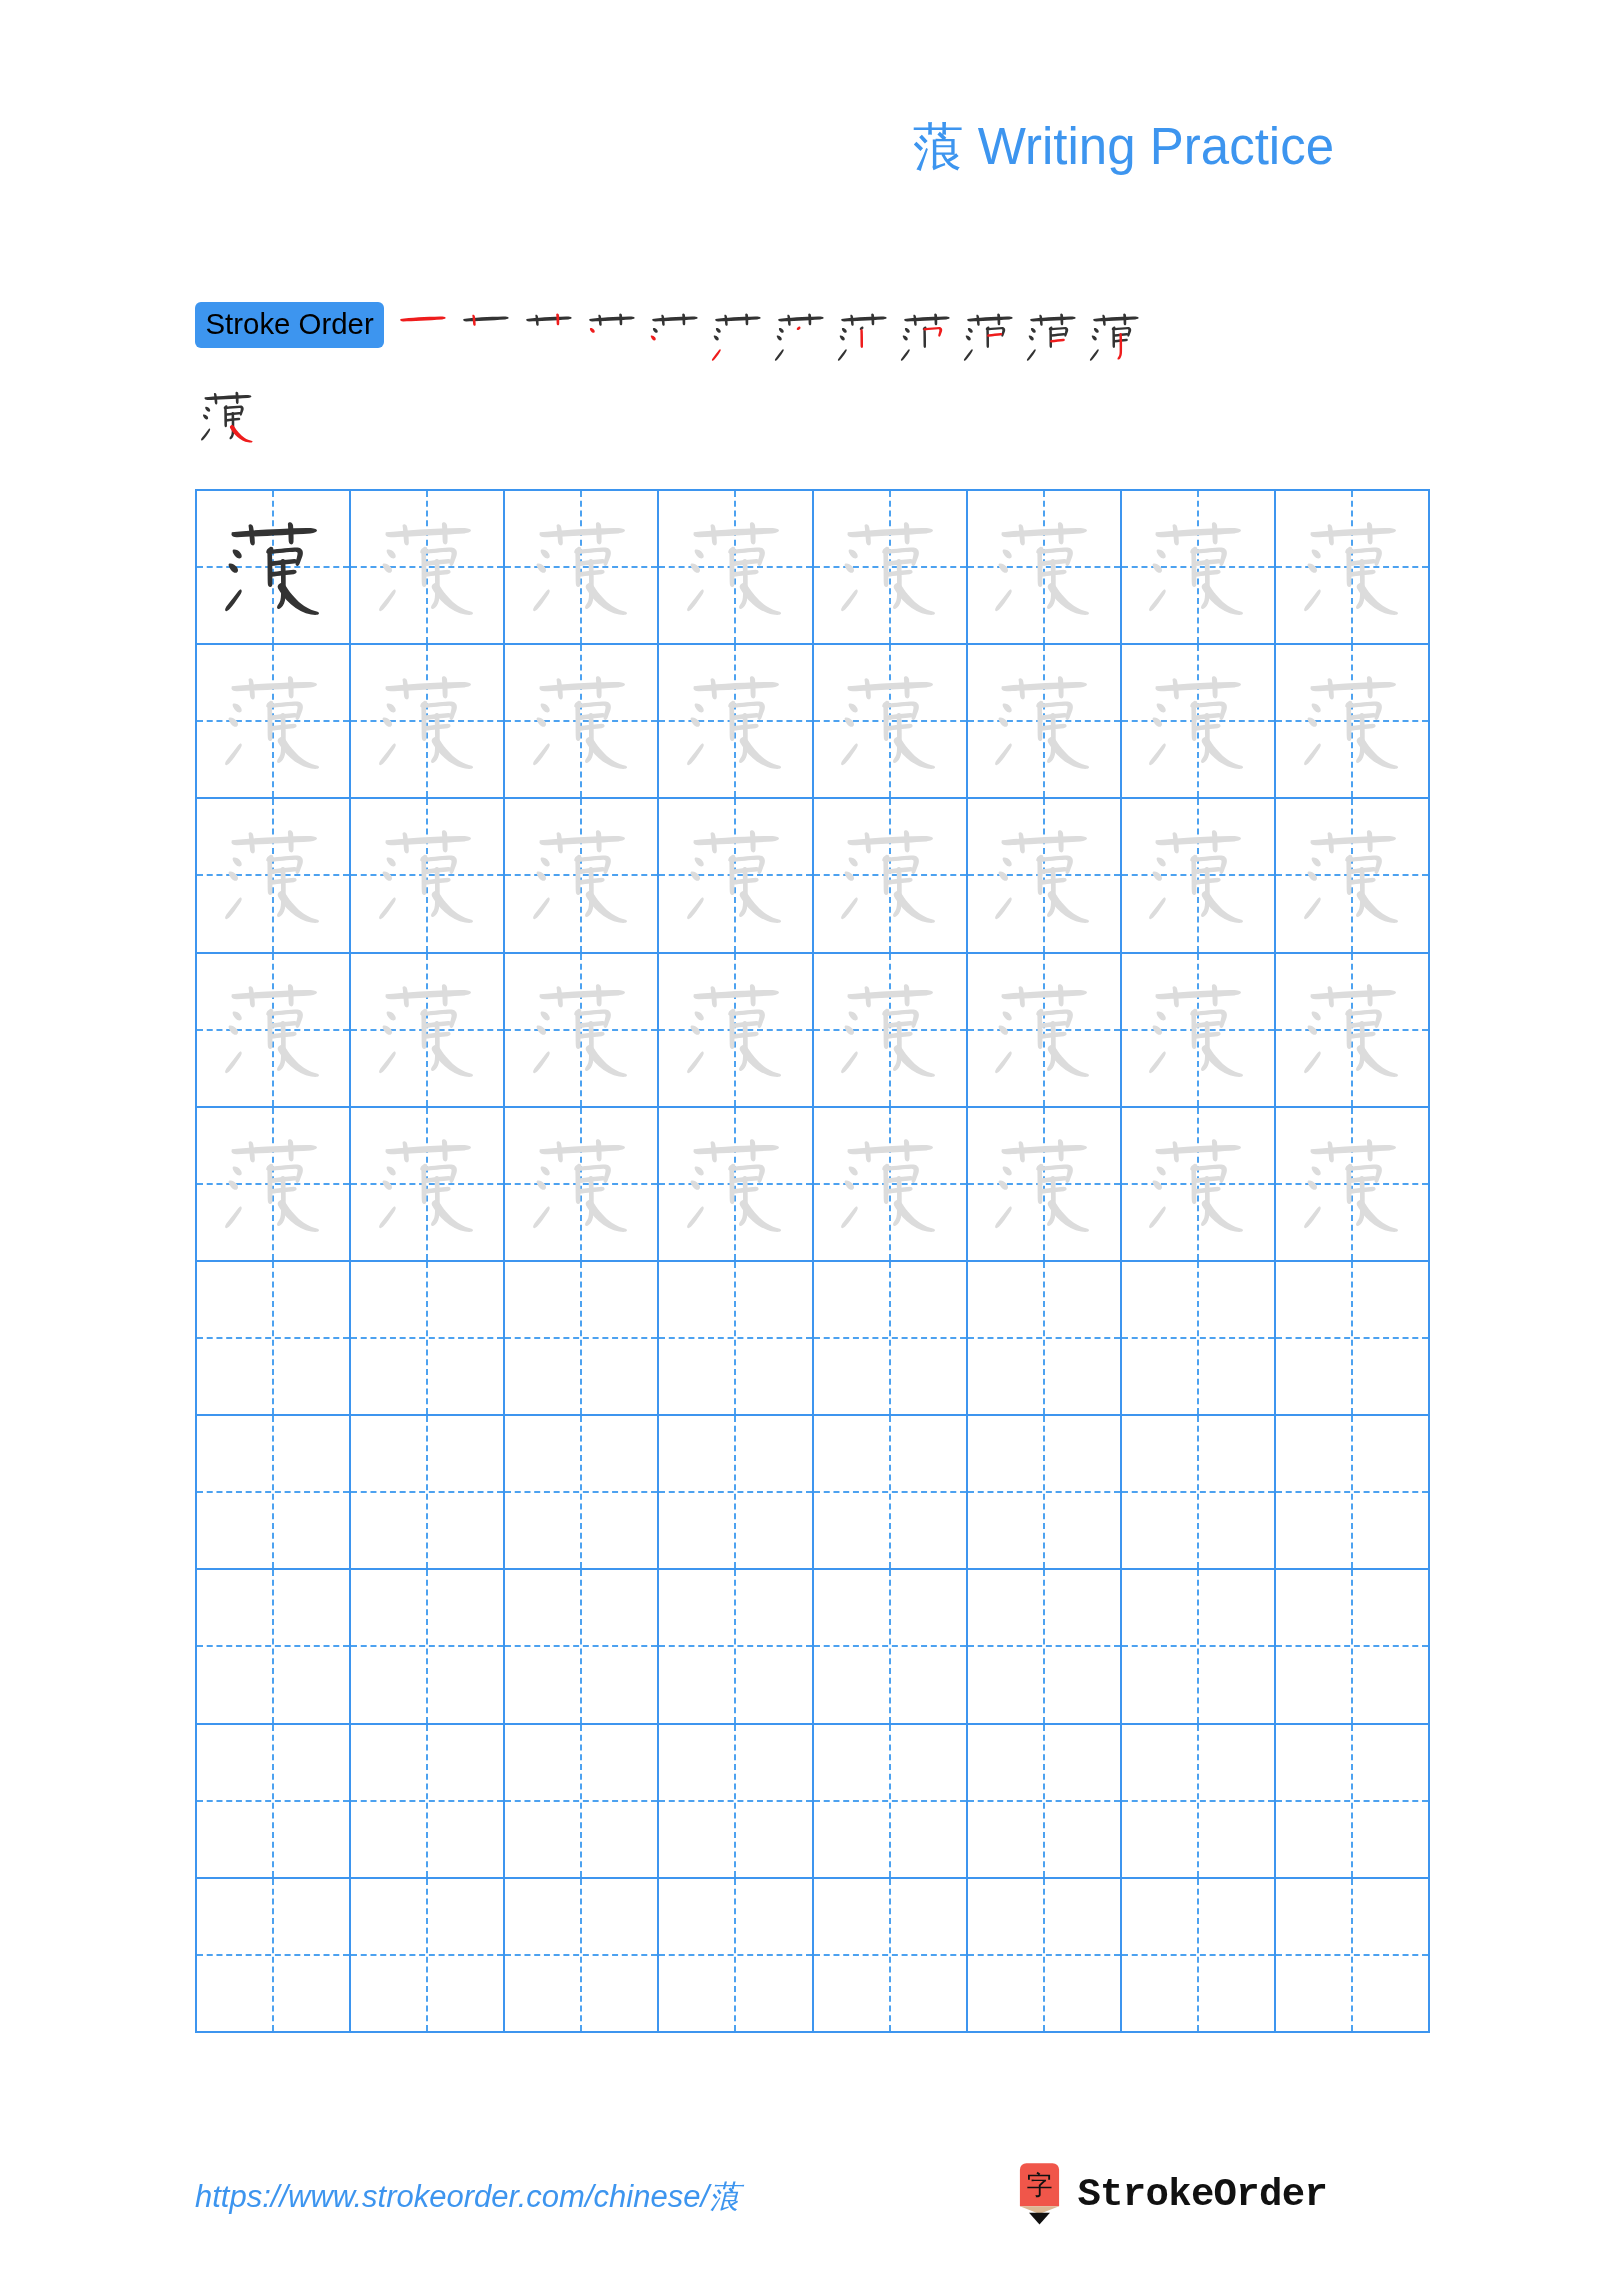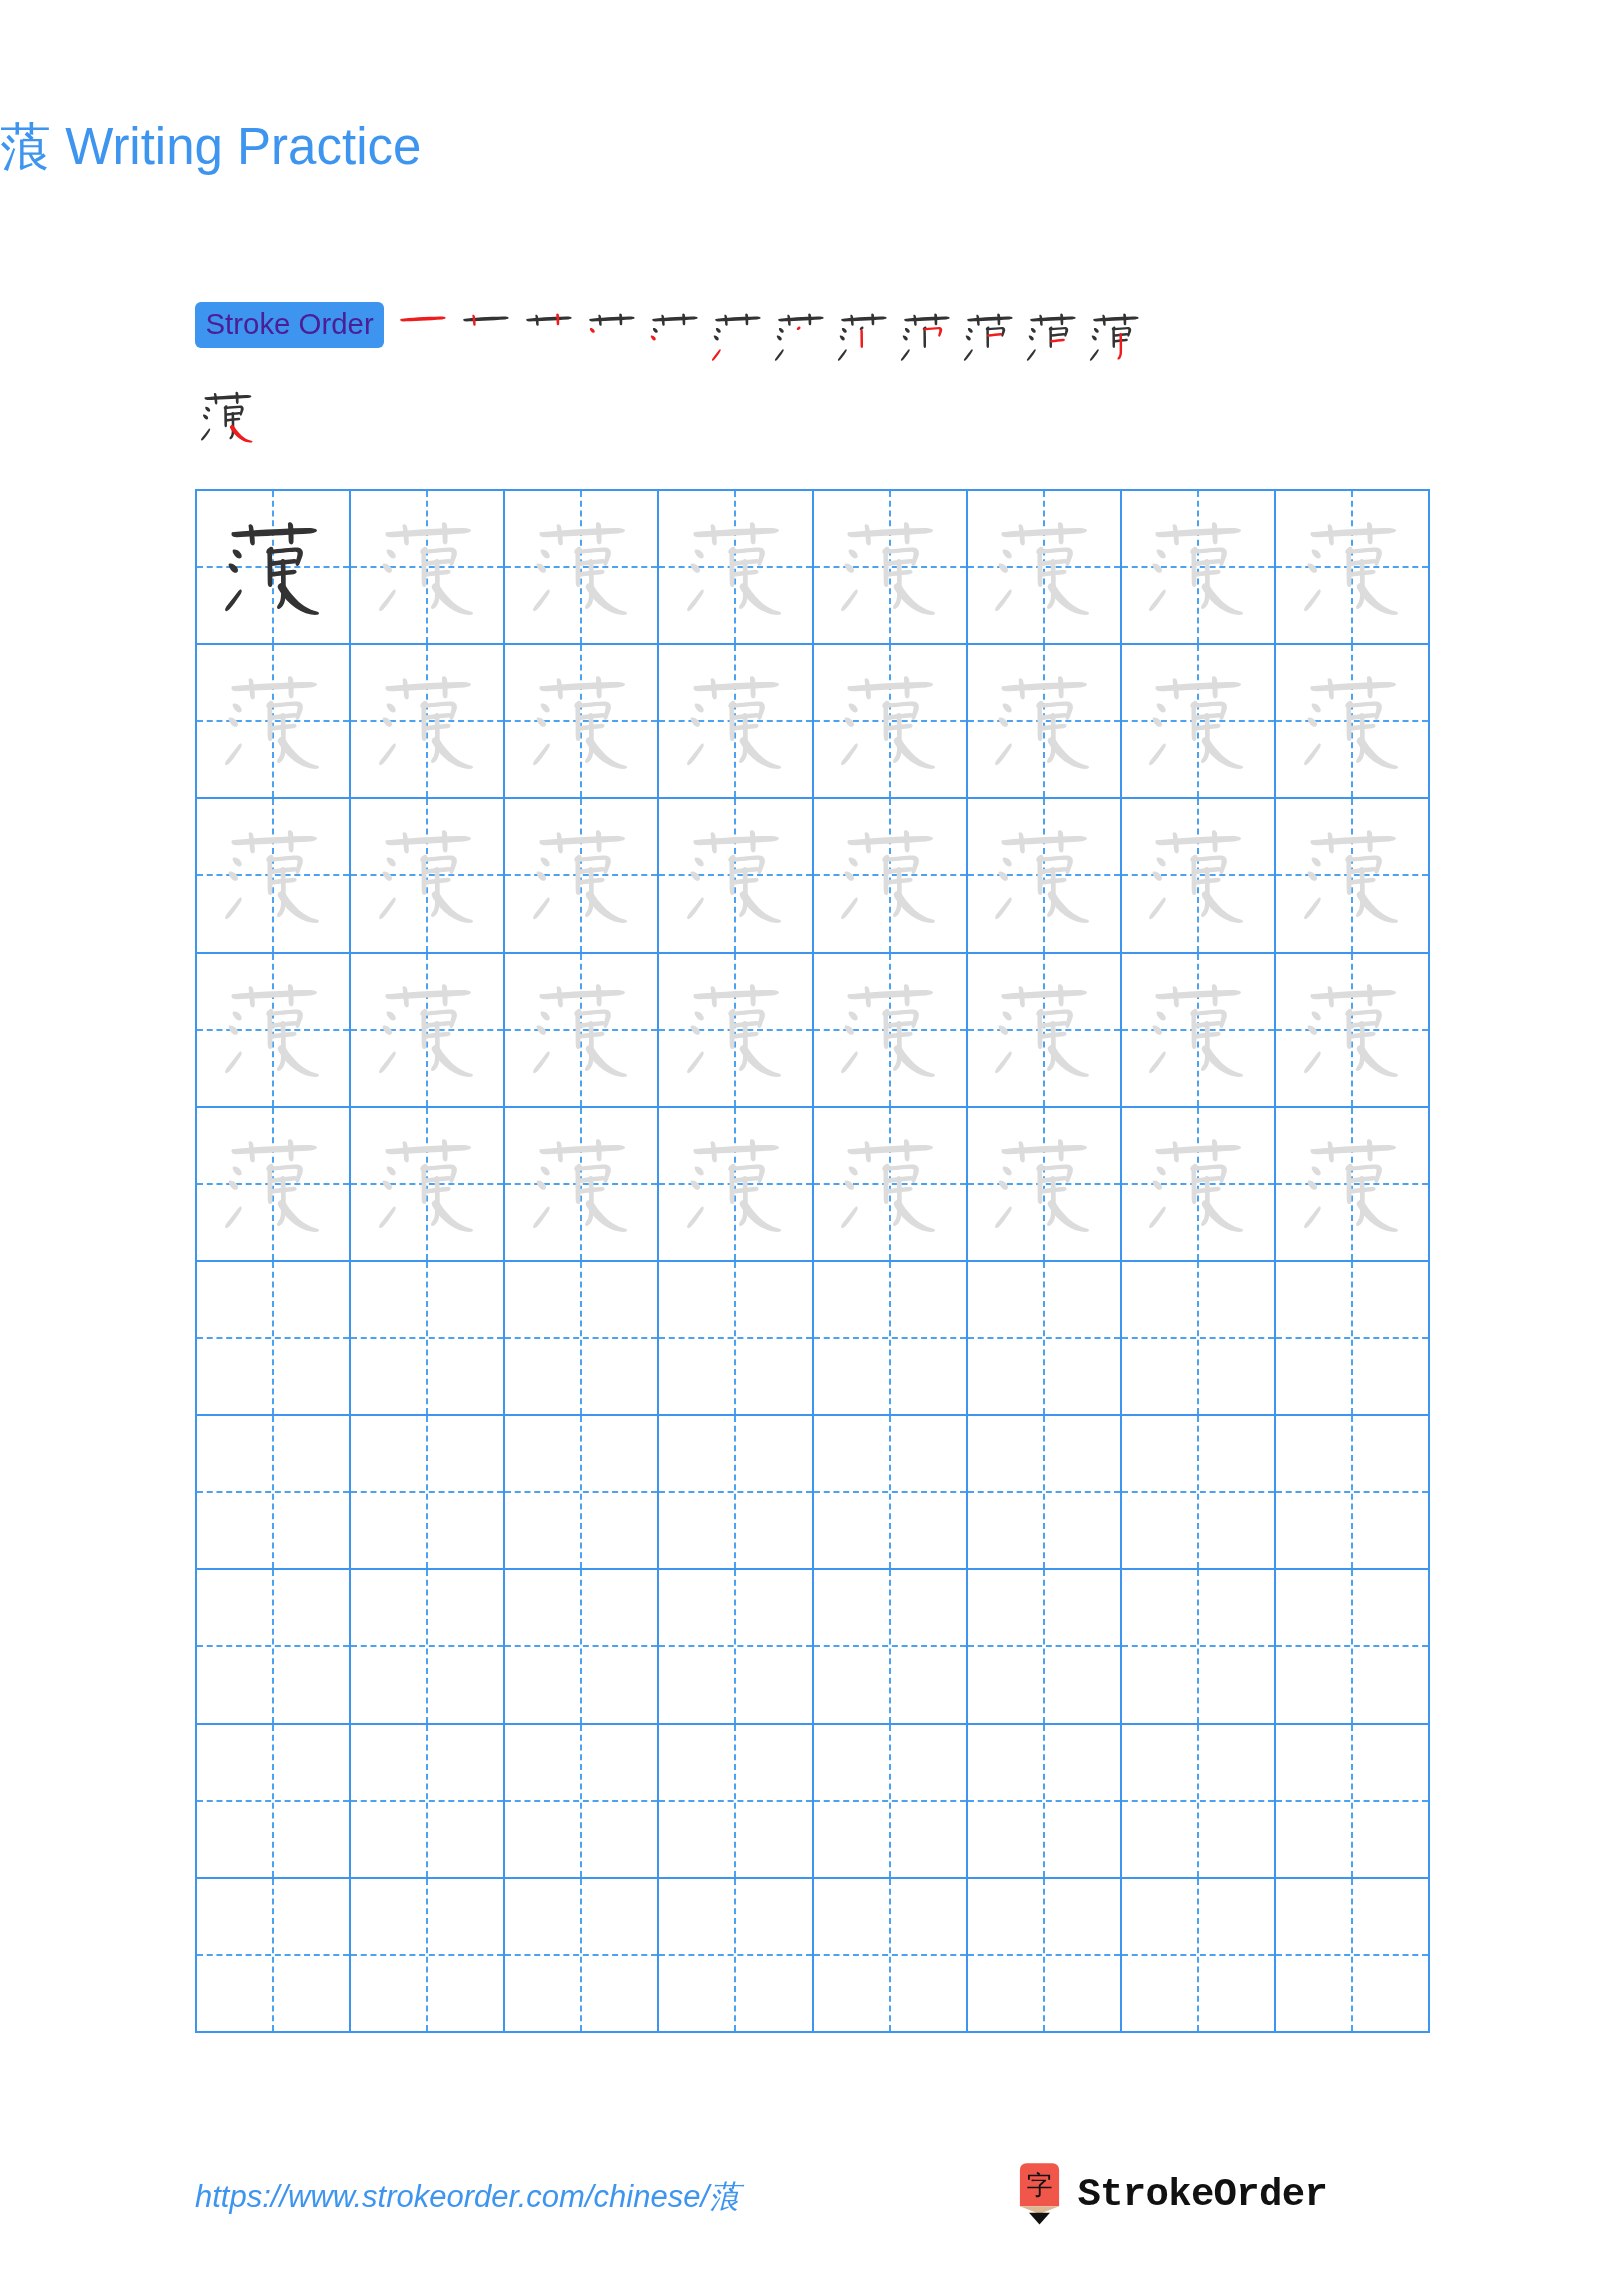--- a/index.html
+++ b/index.html
@@ -14,39 +14,39 @@
     font-family: "Liberation Sans", sans-serif;
     overflow: hidden;
   }
 
   
   #page-title {
     position: absolute;
     top: 113px;
     left: 0;
     width: 1334px;
-    text-align: left;
+    text-align: right;
     font-size: 51px;
     color: #3d95ef;
     font-family: "Liberation Sans", sans-serif;
     letter-spacing: 0px;
     white-space: nowrap;
   }
 
   
   #stroke-order-section {
     position: absolute;
     top: 302px;
     left: 195px;
     width: 1237px;
   }
   #stroke-order-badge {
     display: inline-block;
     background: #3d95ef;
-    color: #4c1d95;
+    color: #000000;
     font-size: 29.4px;
     line-height: 1.0;
     padding: 7.2px 10.5px 9.8px 10.5px;
     border-radius: 5.9px;
     vertical-align: top;
     margin-right: 6.5px;
     white-space: nowrap;
   }
   .stroke-steps {
     display: inline;

